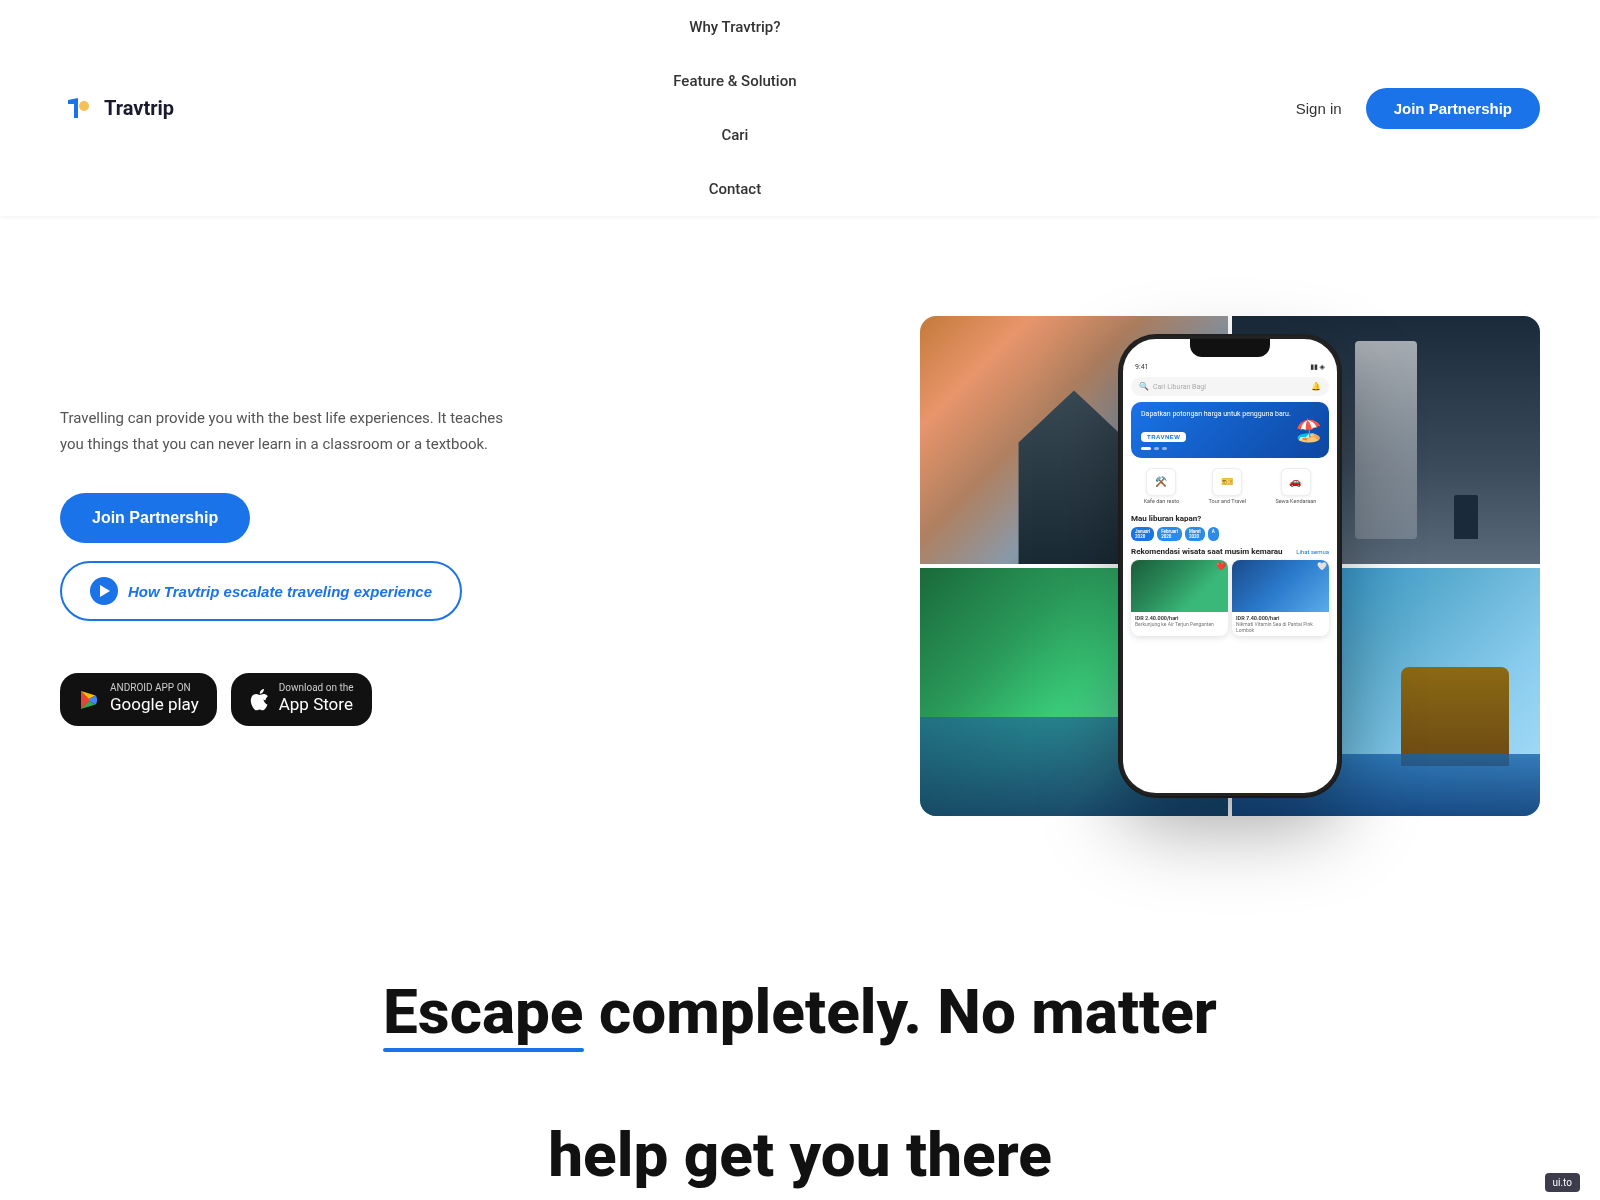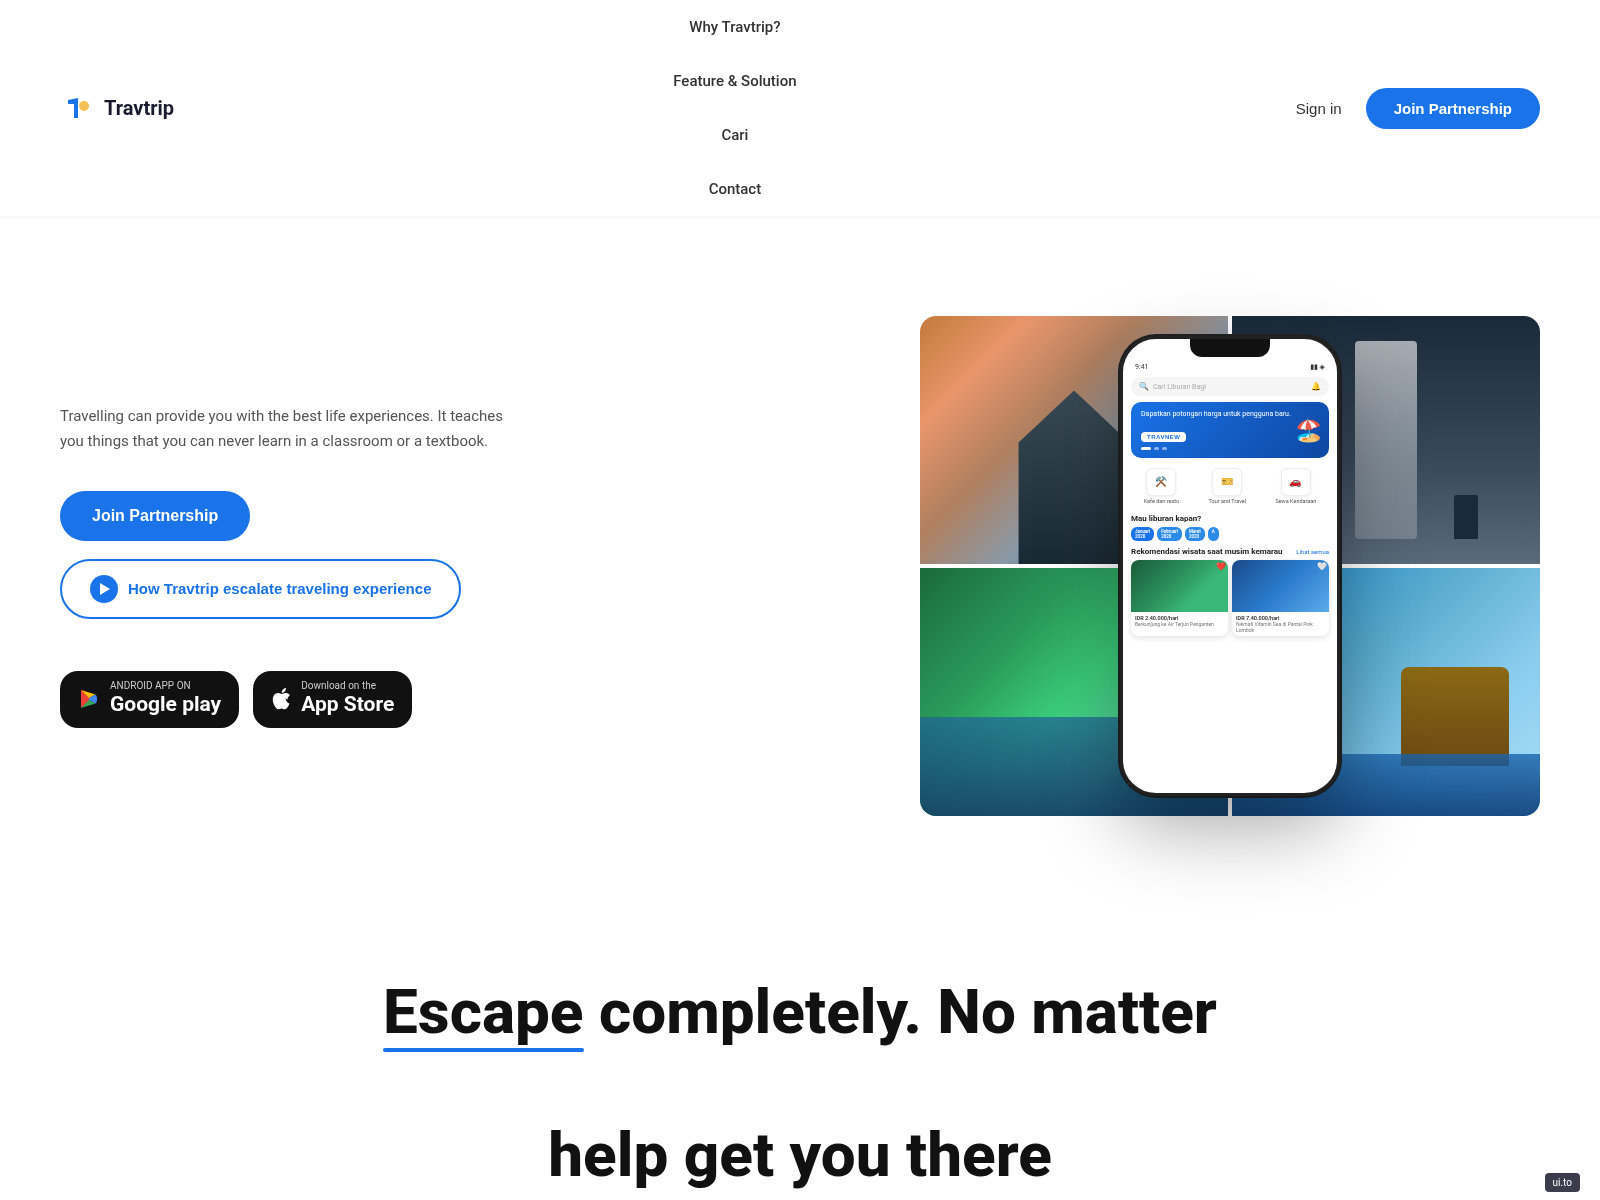--- a/index.html
+++ b/index.html
@@ -32,21 +32,21 @@
     .hero-title { font-size: 52px; font-weight: 800; line-height: 1.1; color: #111; margin-bottom: 24px; }
     .hero-desc { font-size: 15px; color: #555; line-height: 1.7; margin-bottom: 36px; max-width: 470px; }
     .hero-buttons { display: flex; align-items: center; gap: 18px; margin-bottom: 52px; flex-wrap: wrap; }
     .btn-primary {
       background: #1a73e8; color: #fff; border: none; border-radius: 30px;
       padding: 16px 32px; font-size: 16px; font-weight: 700; cursor: pointer;
     }
     .btn-outline {
       background: #fff; color: #1a73e8; border: 2px solid #1a73e8; border-radius: 30px;
       padding: 14px 28px; font-size: 15px; font-weight: 600; cursor: pointer;
-      display: flex; align-items: center; gap: 10px;
+      display: flex; align-items: center; gap: 10px; font-style: italic;
     }
     .play-circle {
       width: 28px; height: 28px; background: #1a73e8; border-radius: 50%;
       display: flex; align-items: center; justify-content: center;
     }
     .play-triangle {
       width: 0; height: 0;
       border-top: 6px solid transparent;
       border-bottom: 6px solid transparent;
       border-left: 10px solid #fff;
@@ -56,21 +56,21 @@
     .available-section { }
     .available-label { font-size: 13px; color: #888; margin-bottom: 12px; }
     .store-badges { display: flex; gap: 14px; align-items: center; }
     .store-badge {
       background: #111; color: #fff; border-radius: 18px;
       padding: 10px 18px; display: flex; align-items: center; gap: 10px;
       cursor: pointer; text-decoration: none;
     }
     .store-badge-inner { display: flex; flex-direction: column; }
     .badge-sub { font-size: 10px; color: #ccc; line-height: 1; }
-    .badge-main { font-size: 21px; font-weight: 700; line-height: 1.3; }
+    .badge-main { font-size: 17px; font-weight: 400; line-height: 1.3; }
 
     
     .hero-right {
       flex: 1; position: relative; display: flex; justify-content: center;
       align-items: center; min-height: 500px; max-width: 620px;
     }
     .bg-images-grid {
       position: absolute; top: 0; left: 0; right: 0; bottom: 0;
       display: grid; grid-template-columns: 1fr 1fr; grid-template-rows: 1fr 1fr;
       gap: 4px; border-radius: 16px; overflow: hidden;

